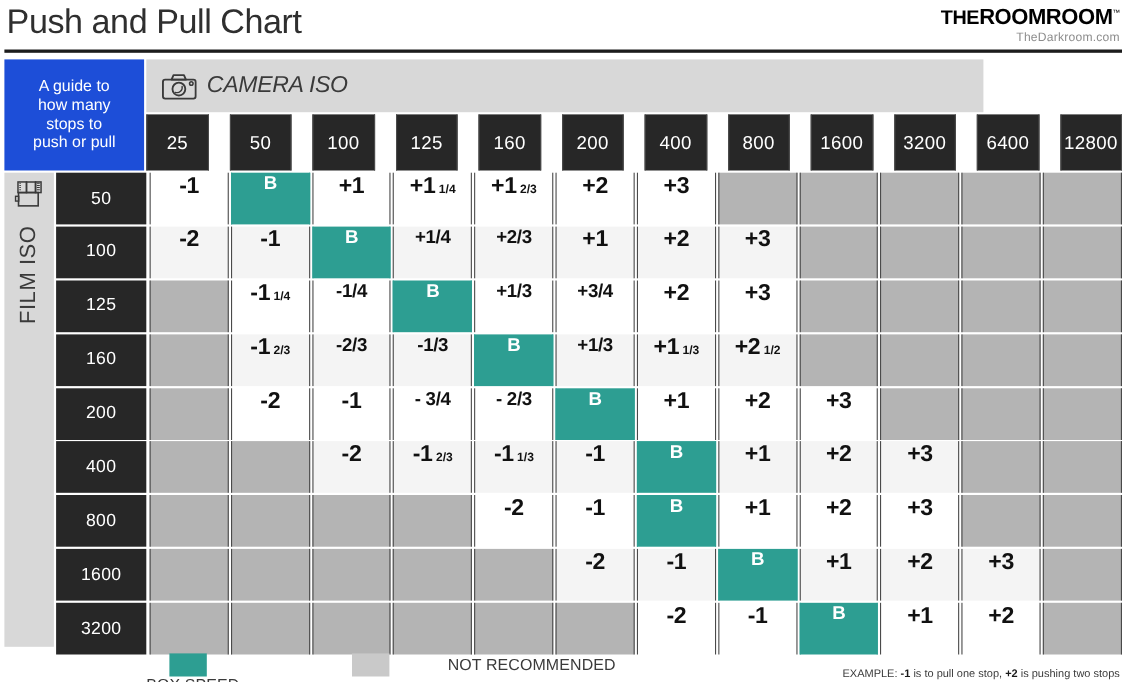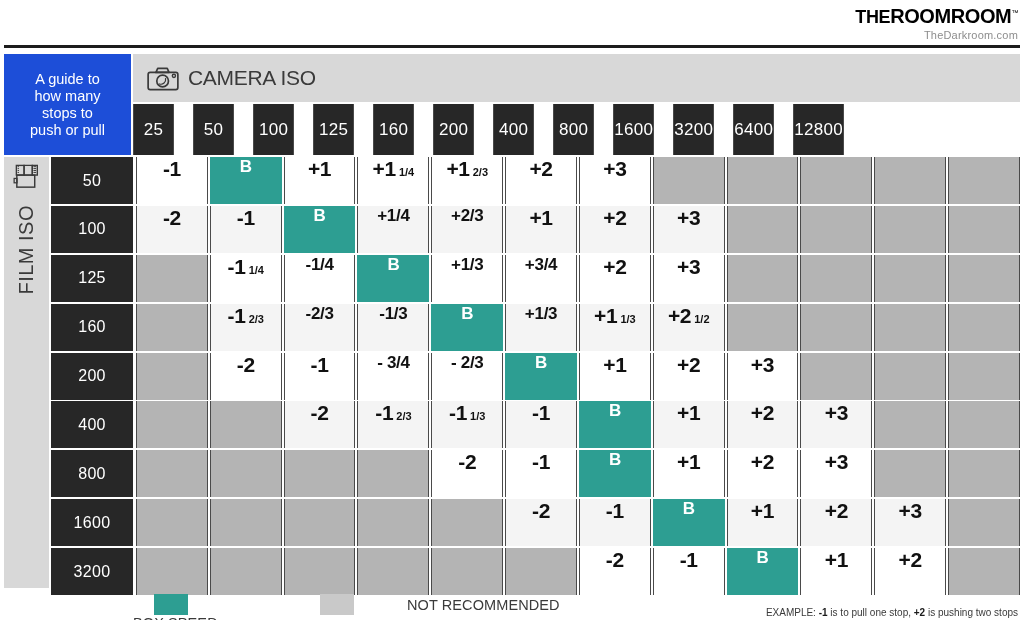--- a/index.html
+++ b/index.html
@@ -51,33 +51,33 @@
     width: 127px; height: 101px;
     background: #1d4ed8; color: #ffffff;
     display: flex; align-items: center; justify-content: center;
     text-align: center; line-height: 17px; font-size: 14.5px;
     padding: 0 4px;
   }
 
   
   .camera-band {
     position: absolute; left: 129px; top: 0px;
-    width: 887px; height: 48px;
+    width: 761px; height: 48px;
     background: #d8d8d8;
-    display: flex; align-items: center; padding-left: 14px;
+    display: flex; align-items: center; padding-left: 14px; font-style: italic;
   }
   .camera-icon { width: 32px; height: 25px; margin-right: 9px; flex: none; }
   .camera-label {
     font-size: 21px; color: #3a3a3a; letter-spacing: -0.3px;
   }
 
   
   .colhead {
     position: absolute; left: 129px; top: 50px;
-    width: 711px; height: 51px;
+    width: 887px; height: 51px;
     display: flex; gap: 19px; text-align: center;
   }
   .colhead .cell {
     flex: 1 1 0; background: #272727; color: #ffffff;
     display: flex; align-items: center; justify-content: center;
     font-size: 17px; letter-spacing: .3px;
   }
 
   
   .rail {
@@ -153,20 +153,21 @@
     font-size: 10px; color: #3a3a3a; white-space: nowrap; margin-top: 11px;
   }
   .example b { font-weight: 700; color: #1a1a1a; }
 </style>
 </head>
 <body>
 
 <div class="page">
 
   <div class="header">
+    <div class="title">Push and Pull Chart</div>
     <div class="brand">
       <div class="brand-main"><span class="sm">THE</span><span>ROOM</span><span>ROOM</span><span class="brand-tm">™</span></div>
       <div class="brand-sub">TheDarkroom.com</div>
     </div>
   </div>
   <div class="rule"></div>
 
   <div class="chart">
 
     <div class="guide">

